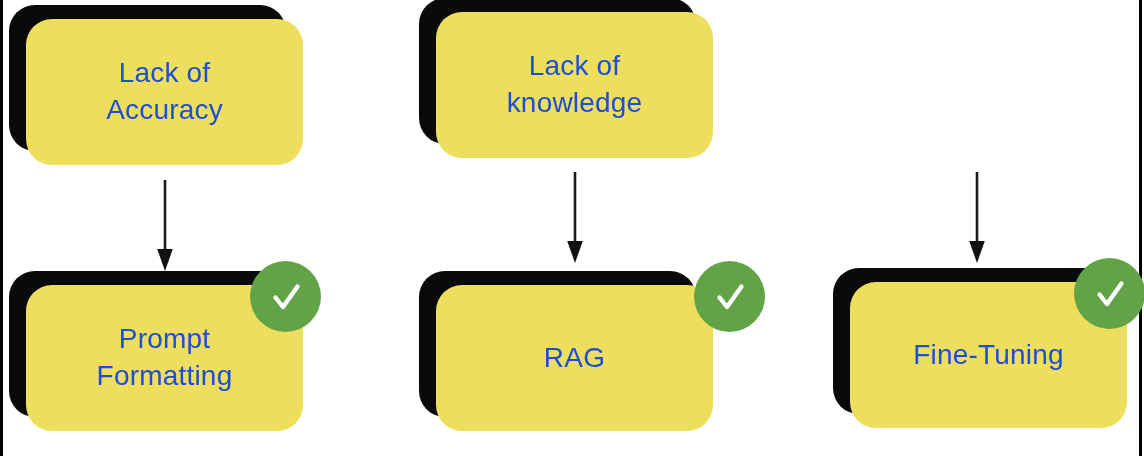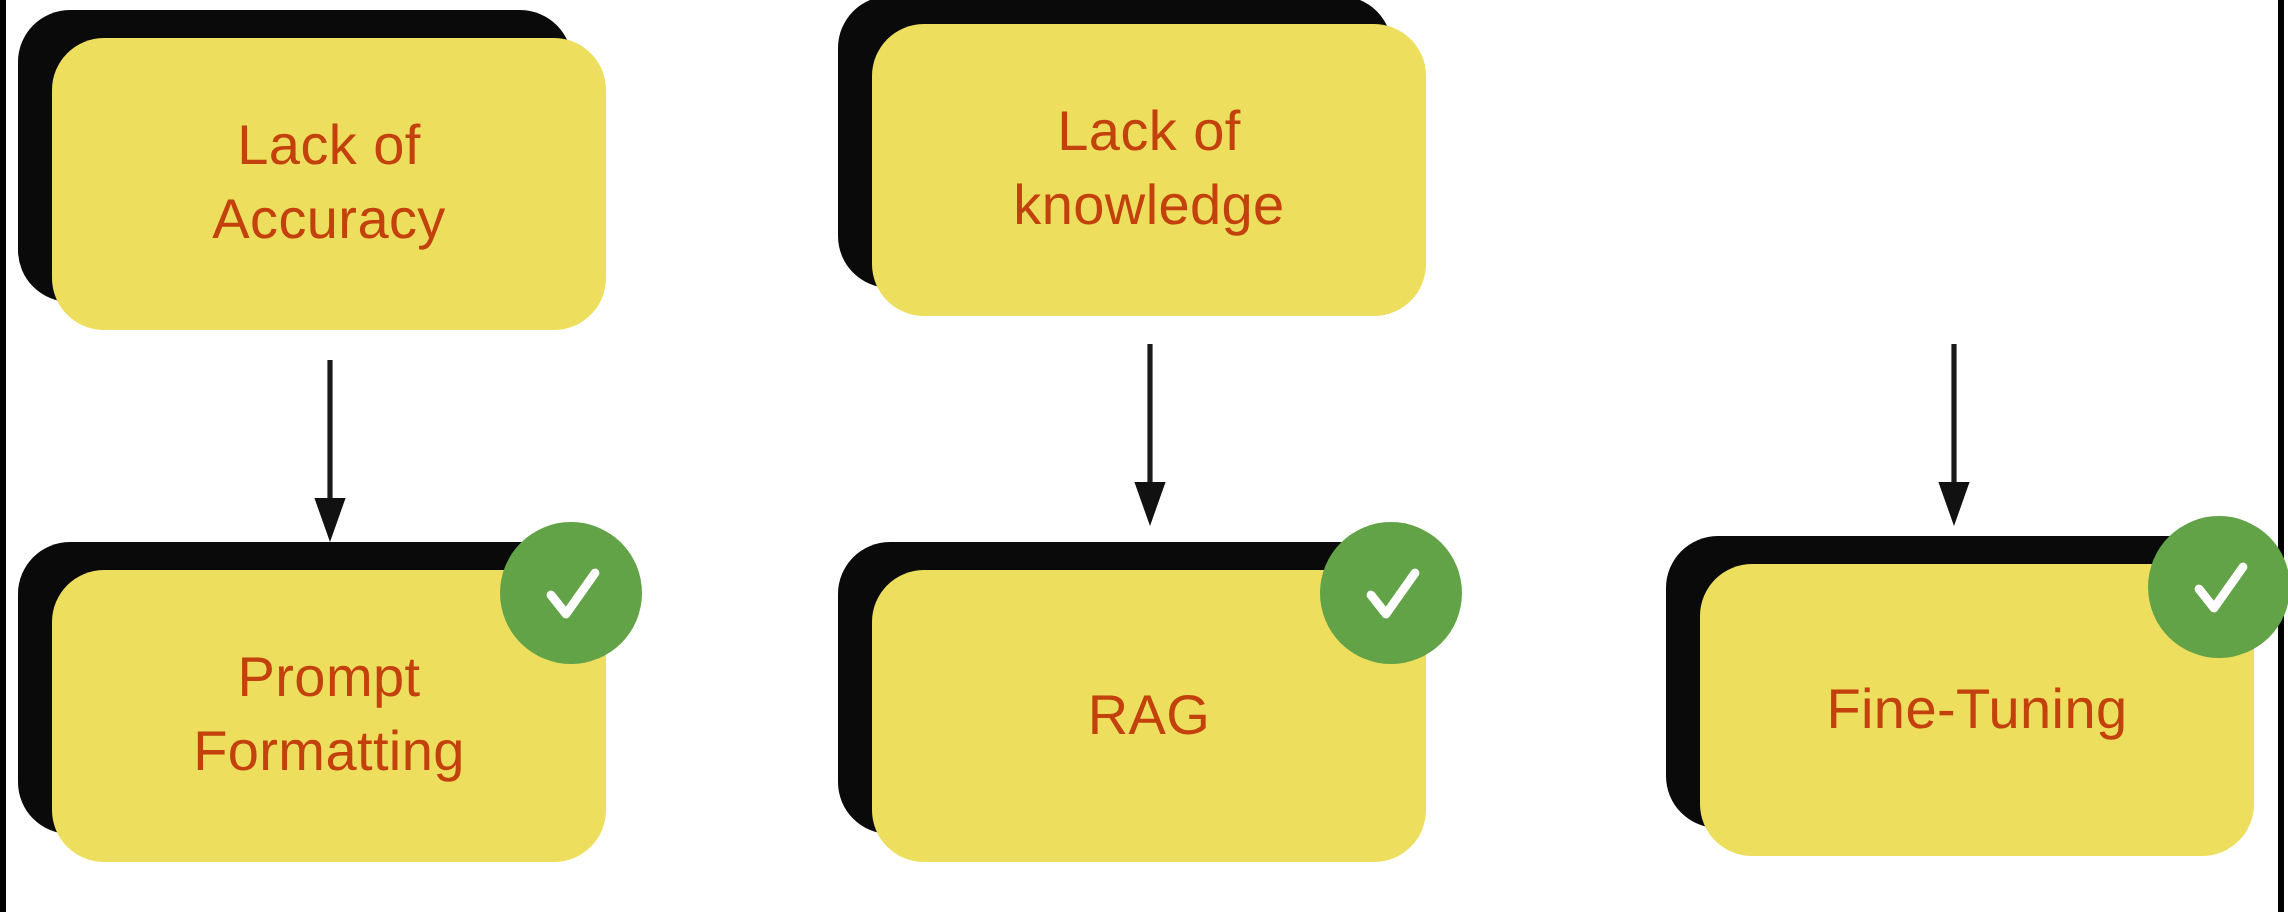--- a/index.html
+++ b/index.html
@@ -42,21 +42,21 @@
 
   .node {
     position: absolute;
     width: 277px;
     height: 146px;
   }
   .node.row-top    { left: 26px; top: 19px; }
   .node.row-bottom { left: 26px; top: 285px; }
   
   .col-2 .node.row-bottom { left: 44px; top: 282px; }
-  .col-1 .node.row-bottom { left: 32px; top: 285px; }
+  .col-1 .node.row-bottom { left: 32px; top: 285px; padding-left: 34px; }
   .col-1 .node.row-top    { left: 32px; top: 12px; }
   .col-2 .node.row-top    { left: 44px; top: 12px; }
 
   
   .node-shadow {
     position: absolute;
     left: -17px;
     top: -14px;
     width: 277px;
     height: 146px;
@@ -71,21 +71,21 @@
     height: 146px;
     background: #edde5d;
     border-radius: 26px;
     display: flex;
     align-items: center;
     justify-content: center;
     box-sizing: border-box;
     padding: 6px 16px;
   }
   .node-label {
-    color: #c2410c;
+    color: #1d4ed8;
     font-size: 28px;
     line-height: 1.32;
     font-weight: 400;
     text-align: center;
     letter-spacing: 0.2px;
     white-space: pre-line;
   }
 
   
   .check-badge {

